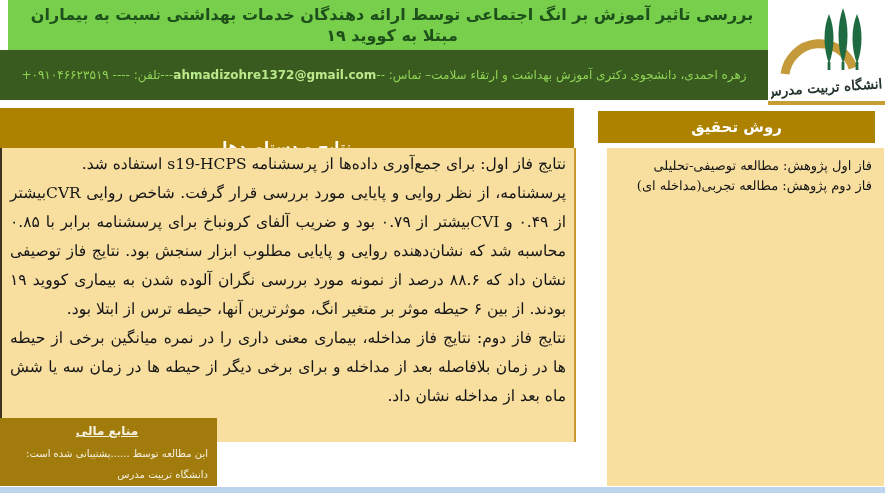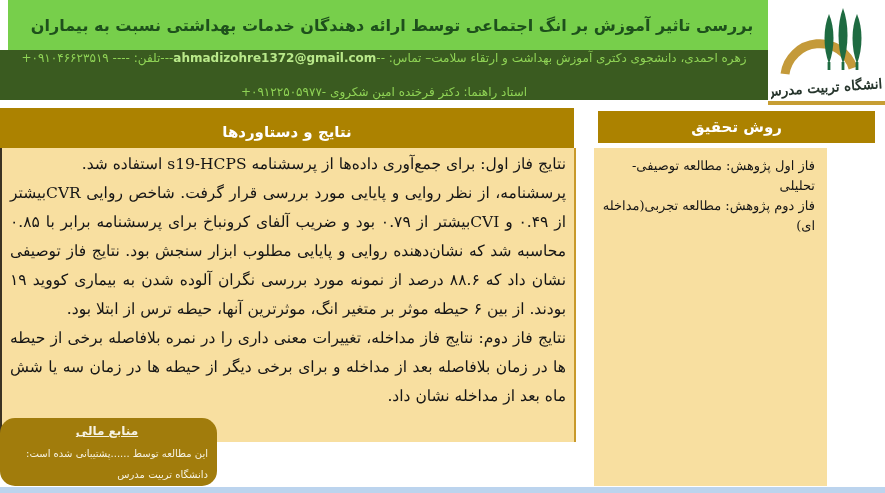--- a/index.html
+++ b/index.html
@@ -18,55 +18,55 @@
   .ltr{direction:ltr;unicode-bidi:embed;display:inline-block;}
 
   
   .logo-box{position:absolute;left:768px;top:0;width:117px;height:101px;background:#ffffff;
             display:flex;align-items:center;justify-content:center;}
   .logo-underline{position:absolute;left:768px;top:101px;width:117px;height:4px;background:#C79E33;}
 
   
   .bar{position:absolute;background:#AC8200;color:#ffffff;font-weight:bold;font-size:15px;
        display:flex;align-items:center;justify-content:center;direction:rtl;}
-  .bar-results{left:0;top:108px;width:574px;height:48px;}
+  .bar-results{left:0;top:108px;width:574px;height:48px;align-items:flex-end;}
   .bar-method{left:598px;top:111px;width:277px;height:32px;}
 
   
   .results-box{position:absolute;left:0;top:148px;width:576px;height:294px;background:#F8DFA0;
                box-sizing:border-box;border-left:2px solid #3B3222;border-right:2px solid #C8992B;
                padding:2px 8px 0 8px;direction:rtl;text-align:justify;color:#151515;
                font-family:"DejaVu Serif","Liberation Serif",serif;font-size:15.5px;line-height:29px;}
   .results-box p{margin:0;}
 
-  .method-box{position:absolute;left:594px;top:148px;width:233px;height:338px;background:#F8DFA0;
+  .method-box{position:absolute;left:607px;top:148px;width:277px;height:338px;background:#F8DFA0;
               box-sizing:border-box;padding:8px 12px 0 8px;direction:rtl;text-align:right;color:#151515;
               font-family:"DejaVu Serif","Liberation Serif",serif;font-size:13px;line-height:20px;}
   .method-phase2{}
 
   .funding-box{position:absolute;left:0;top:418px;width:217px;height:68px;background:#A17C0C;
-               box-sizing:border-box;padding:4px 9px 0 6px;direction:rtl;color:#F6F2E2;z-index:3;border-radius:15px;}
+               box-sizing:border-box;padding:4px 9px 0 6px;direction:rtl;color:#F6F2E2;z-index:3;}
   .funding-title{text-align:center;font-size:12px;font-weight:bold;text-decoration:underline;
                  line-height:18px;margin-bottom:3px;}
   .funding-line{text-align:right;font-size:10px;line-height:21px;}
 
   .bottom-strip{position:absolute;left:0;top:487px;width:885px;height:6px;background:#BCD4EE;}
 </style>
 </head>
 <body>
 
 <div class="page">
 
   <div class="title-band">
     <div class="t1">بررسی تاثیر آموزش بر انگ اجتماعی توسط ارائه دهندگان خدمات بهداشتی نسبت به بیماران</div>
+    <div class="t2">مبتلا به کووید ۱۹</div>
   </div>
 
   <div class="contact-band">
     <div class="contact-line"><span>زهره احمدی، دانشجوی دکتری آموزش بهداشت و ارتقاء سلامت– تماس: --</span><span class="email ltr">ahmadizohre1372@gmail.com</span><span>---تلفن: ---- </span><span class="ltr">+۰۹۱۰۴۶۶۲۳۵۱۹</span></div>
-    <div class="contact-line"><span>استاد راهنما: دکتر فرخنده امین شکروی -</span><span class="ltr">+۰۹۱۲۲۵۰۵۹۷۷</span></div>
   </div>
 
   <div class="logo-box">
     <svg width="112" height="98" viewBox="0 0 112 98">
       <path d="M 14 72 A 35 35 0 0 1 82 66" fill="none" stroke="#C49A3A" stroke-width="9"></path>
       <g fill="#1E6B41">
         <path d="M58 12 C52 26 52 46 58 62 C64 46 64 26 58 12 Z"></path>
         <path d="M72 6 C66 22 66 44 72 62 C78 44 78 22 72 6 Z"></path>
         <path d="M86 12 C80 26 80 46 86 62 C92 46 92 26 86 12 Z"></path>
         <rect x="56.6" y="60" width="2.8" height="8"></rect>
@@ -81,21 +81,21 @@
   <div class="bar bar-results">
     <span>نتایج و دستاوردها</span>
   </div>
   <div class="bar bar-method">
     <span>روش تحقیق</span>
   </div>
 
   <div class="results-box">
     <p>نتایج فاز اول: برای جمع‌آوری داده‌ها از پرسشنامه s19-HCPS استفاده شد.</p>
     <p>پرسشنامه، از نظر روایی و پایایی مورد بررسی قرار گرفت. شاخص روایی CVRبیشتر از ۰.۴۹ و CVIبیشتر از ۰.۷۹ بود و ضریب آلفای کرونباخ برای پرسشنامه برابر با ۰.۸۵ محاسبه شد که نشان‌دهنده روایی و پایایی مطلوب ابزار سنجش بود. نتایج فاز توصیفی نشان داد که ۸۸.۶ درصد از نمونه مورد بررسی نگران آلوده شدن به بیماری کووید ۱۹ بودند. از بین ۶ حیطه موثر بر متغیر انگ، موثرترین آنها، حیطه ترس از ابتلا بود.</p>
-    <p>نتایج فاز دوم: نتایج فاز مداخله، تغییرات معنی داری را در نمره بلافاصله برخی از حیطه ها در زمان بلافاصله بعد از مداخله و برای برخی دیگر از حیطه ها در زمان سه یا شش ماه بعد از مداخله نشان داد.</p>
+    <p>نتایج فاز دوم: نتایج فاز مداخله، بیماری معنی داری را در نمره میانگین برخی از حیطه ها در زمان بلافاصله بعد از مداخله و برای برخی دیگر از حیطه ها در زمان سه یا شش ماه بعد از مداخله نشان داد.</p>
   </div>
 
   <div class="method-box">
     <div>فاز اول پژوهش: مطالعه توصیفی-تحلیلی</div>
     <div class="method-phase2">فاز دوم پژوهش: مطالعه تجربی(مداخله ای)</div>
   </div>
 
   <div class="funding-box">
     <div class="funding-title">منابع مالی</div>
     <div class="funding-line">این مطالعه توسط ......پشتیبانی شده است:</div>

